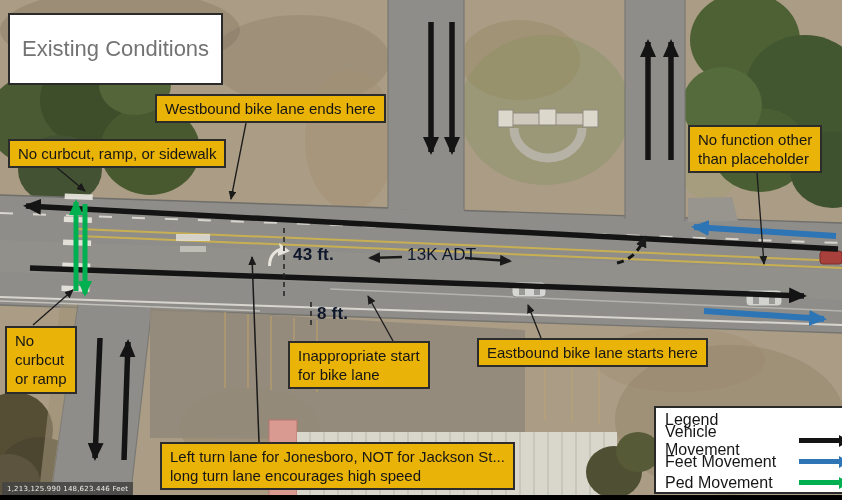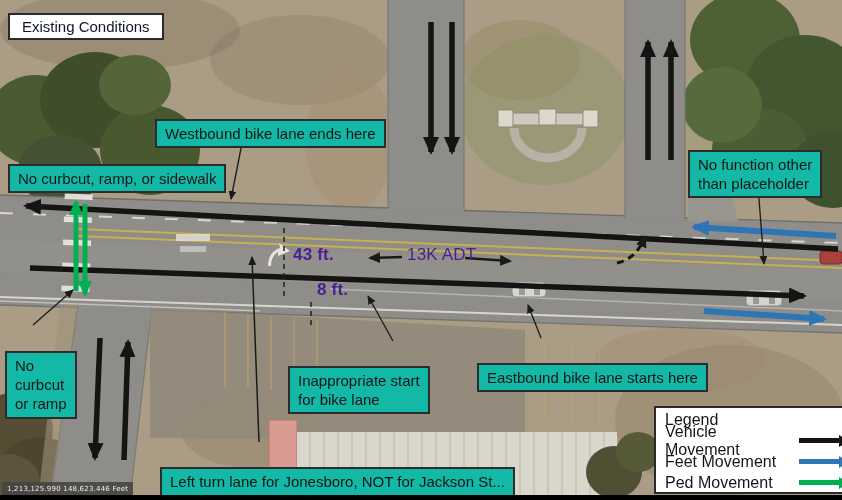--- a/index.html
+++ b/index.html
@@ -1,25 +1,25 @@
 <!DOCTYPE html>
 <html style="--c-vehicle: #141414; --c-bike: #2e75b6; --c-ped: #00b050;"><head>
 <meta charset="utf-8">
 <style>
   html,body{margin:0;padding:0;background:#222;}
   #stage{position:relative;width:842px;height:500px;overflow:hidden;
          font-family:"Liberation Sans",sans-serif;background:#ab9c85;}
   #stage svg{position:absolute;left:0;top:0;}
-  .callout{position:absolute;background:#14b8a6;border:2px solid #2c2c2c;
+  .callout{position:absolute;background:#eab308;border:2px solid #2c2c2c;
            color:#161616;font-size:15px;line-height:1.28;padding:3px 8px;
-           white-space:pre-line;z-index:30;margin-top:25px;}
+           white-space:pre-line;z-index:30;}
   .title-box{position:absolute;left:8px;top:13px;background:#fff;
-             border:2px solid #2a2a2a;color:#0f172a;font-size:15px;
-             padding:3px 12px;z-index:30;}
-  .pavement-label{position:absolute;color:#4c1d95;font-size:17px;font-weight:600;
+             border:2px solid #2a2a2a;color:#737373;font-size:22px;
+             padding:21px 12px;z-index:30;}
+  .pavement-label{position:absolute;color:#0f172a;font-size:17px;font-weight:600;
                   z-index:25;letter-spacing:.2px;}
   .coords{position:absolute;left:2px;top:482px;background:rgba(70,68,66,.88);
           color:#f0eeea;font-size:7px;padding:3px 5px;z-index:40;
           font-family:"DejaVu Sans",sans-serif;letter-spacing:.2px;}
   .bottom-bar{position:absolute;left:0;top:495px;width:842px;height:5px;
               background:#000;z-index:45;}
   .legend{position:absolute;left:630px;top:406px;width:207px;height:88px;
           background:#fff;border:2px solid #2a2a2a;z-index:35;
           box-sizing:border-box;padding:3px 9px 2px 9px;margin-left:24px;}
   .legend .lg-title{font-size:16px;color:#161616;margin-bottom:1px;}
@@ -265,21 +265,21 @@
 
   <div class="callout" style="left:477px;top:338px;">Eastbound bike lane starts here</div>
 
   <div class="callout" style="left:160px;top:442px;">Left turn lane for Jonesboro, NOT for Jackson St...
 long turn lane encourages high speed</div>
 
   <div class="pavement-label" style="left:293px;top:245px;">43 ft.</div>
 
   <div class="pavement-label" style="left:407px;top:245px;font-weight:400;">13K ADT</div>
 
-  <div class="pavement-label" style="left:317px;top:280px;">8 ft.</div>
+  <div class="pavement-label" style="left:317px;top:304px;">8 ft.</div>
 
   <div class="legend">
     <div class="lg-title">Legend</div>
     <div class="lg-row">
       <span>Vehicle Movement</span>
       <span class="larrow c-vehicle">
         <span class="sh"></span>
           <span class="hd"></span>
       </span>
     </div>

